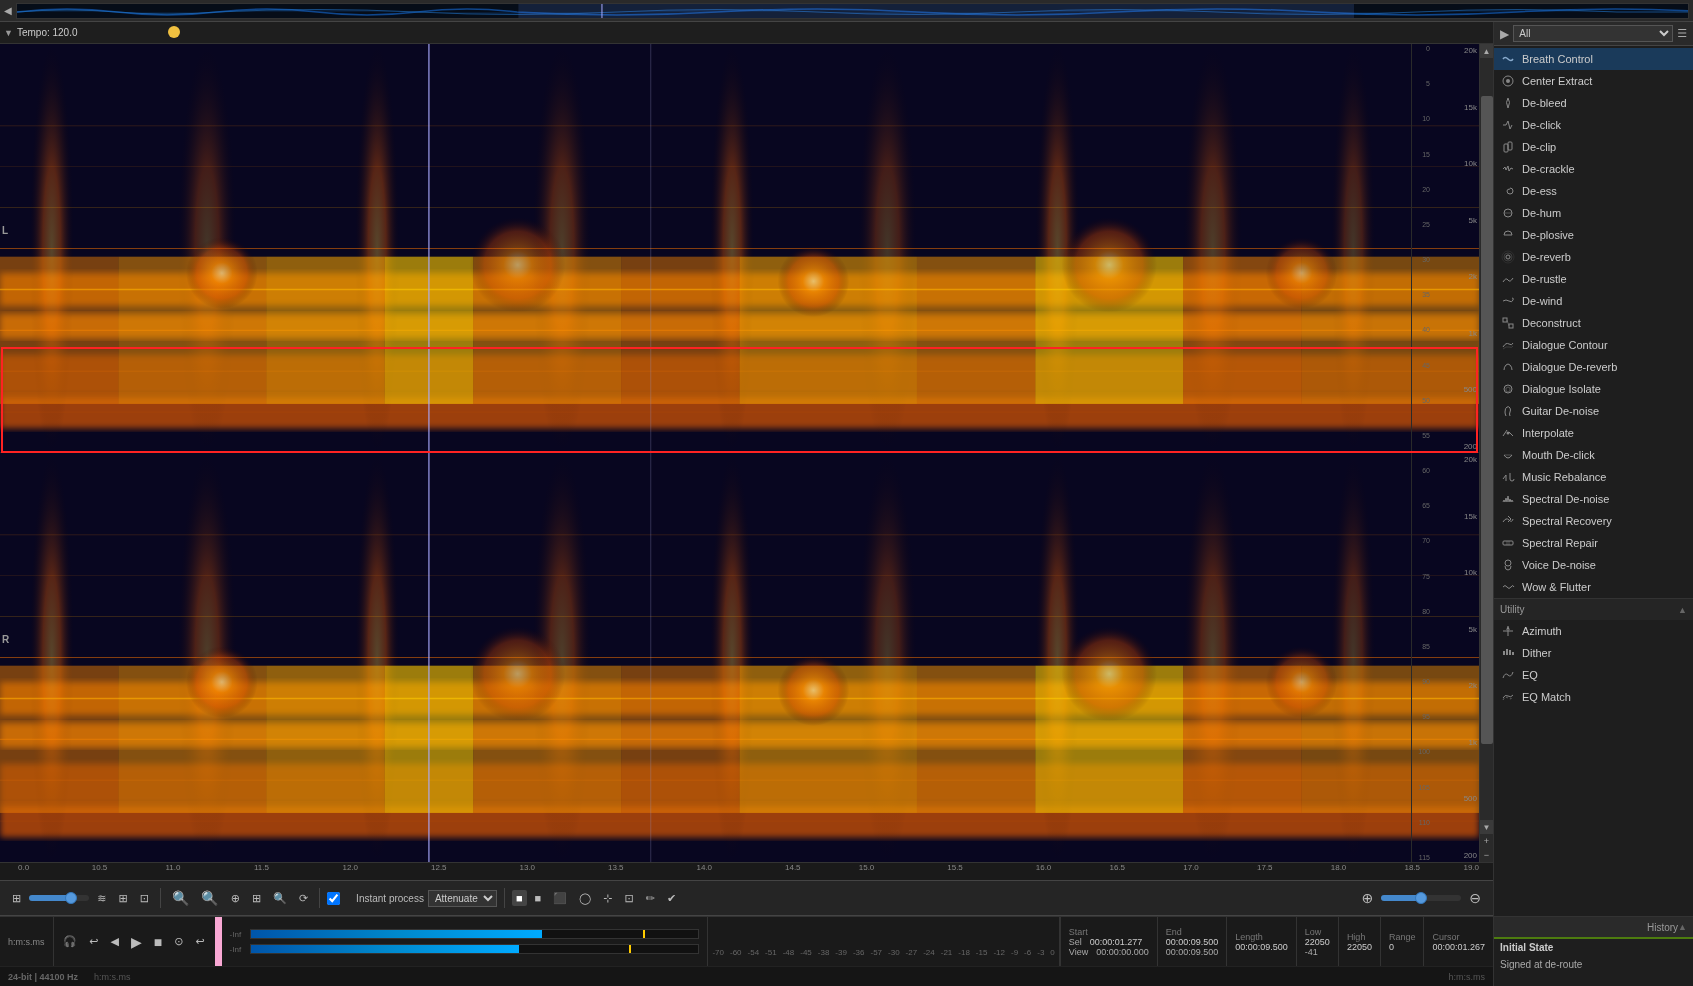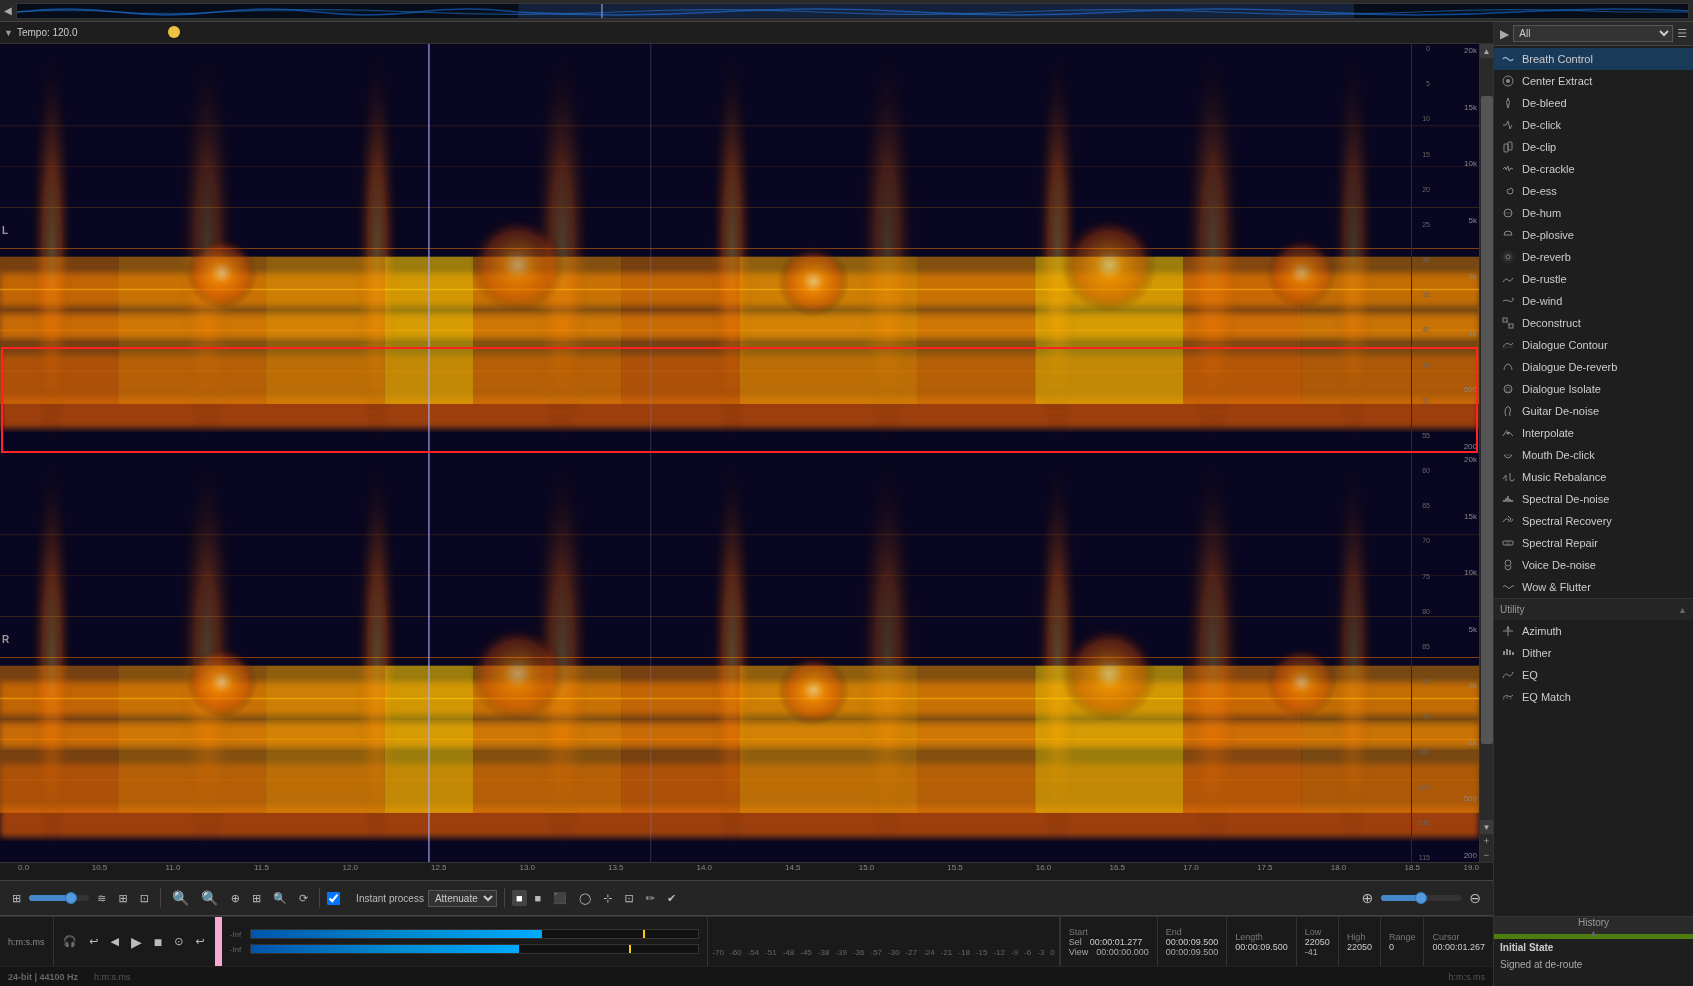--- a/index.html
+++ b/index.html
@@ -276,26 +276,25 @@
     
     #history-panel {
       height: 70px;
       border-top: 1px solid #333;
       background: #1e1e1e;
       flex-shrink: 0;
     }
     #history-header {
       height: 22px;
       background: #2a2a2a;
-      border-bottom: 5px solid #4d7c0f;
-      display: flex;
-      align-items: center;
-      justify-content: flex-start;
+      border-bottom: 2px solid #4d7c0f;
+      display: flex;
+      align-items: center;
+      justify-content: flex-end;
       padding: 0 6px;
-      flex-direction: column;
     }
     .history-label { font-size: 10px; color: #999; }
     .history-item {
       padding: 3px 6px;
       font-size: 10px;
       color: #aaa;
     }
     .history-item.active { color: #ccc; font-weight: bold; }
     .status-section {
       display: flex;

